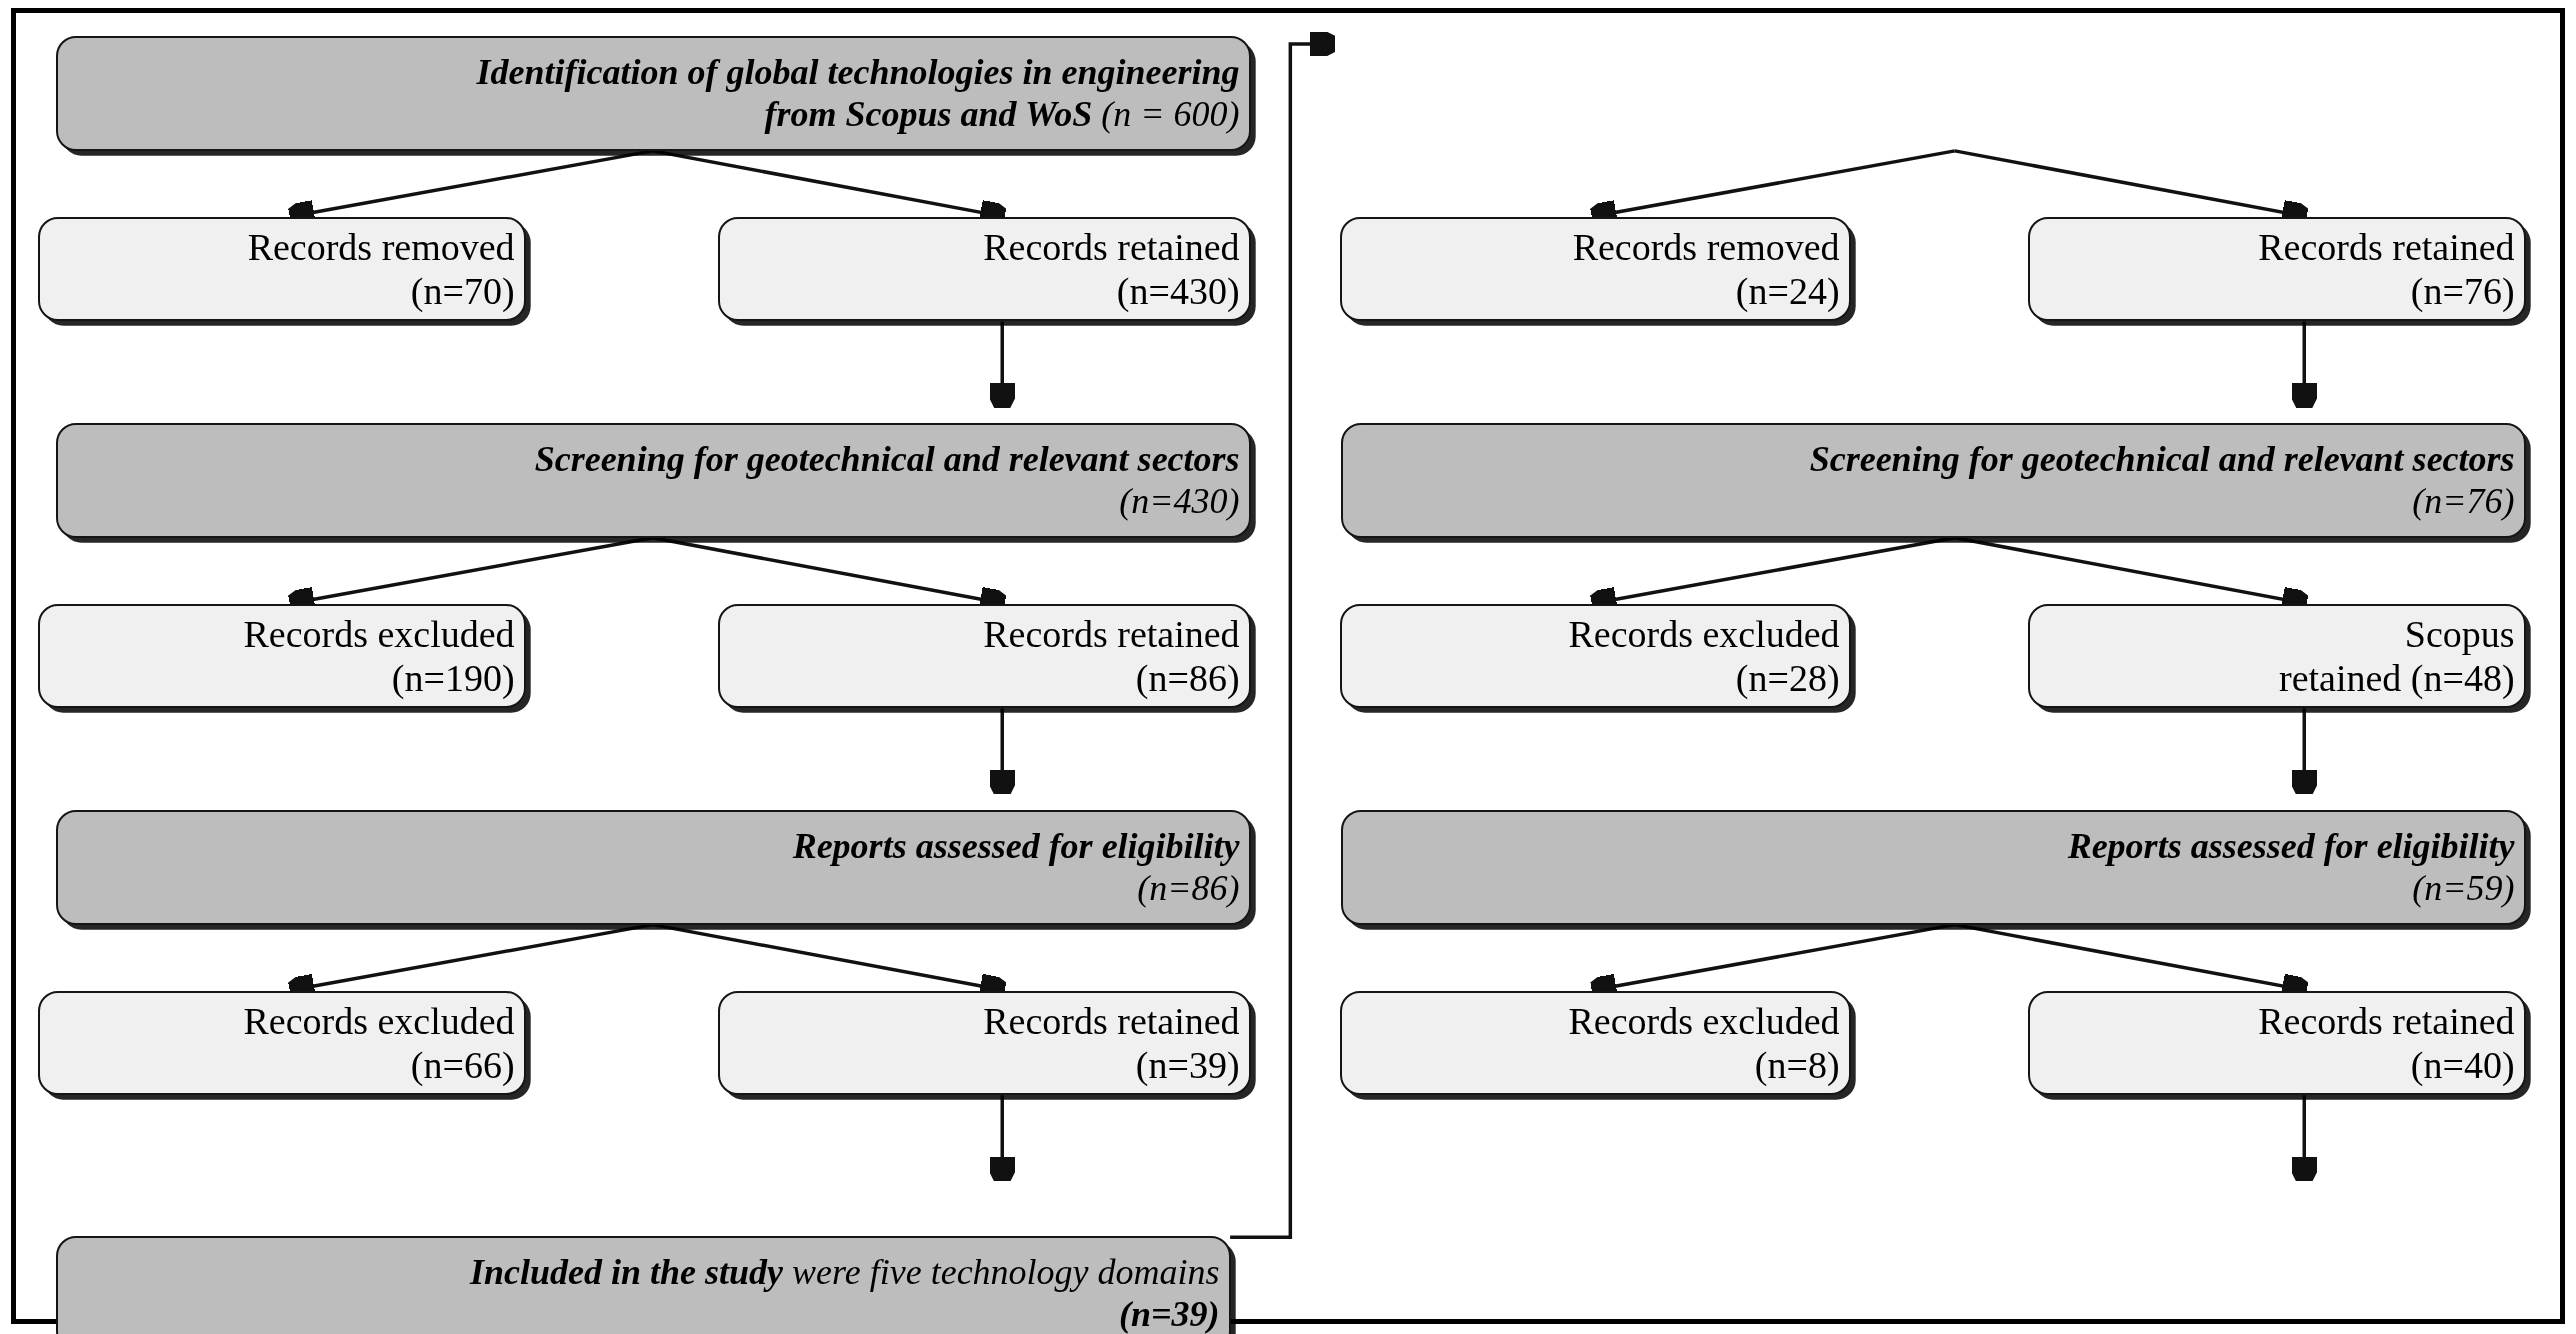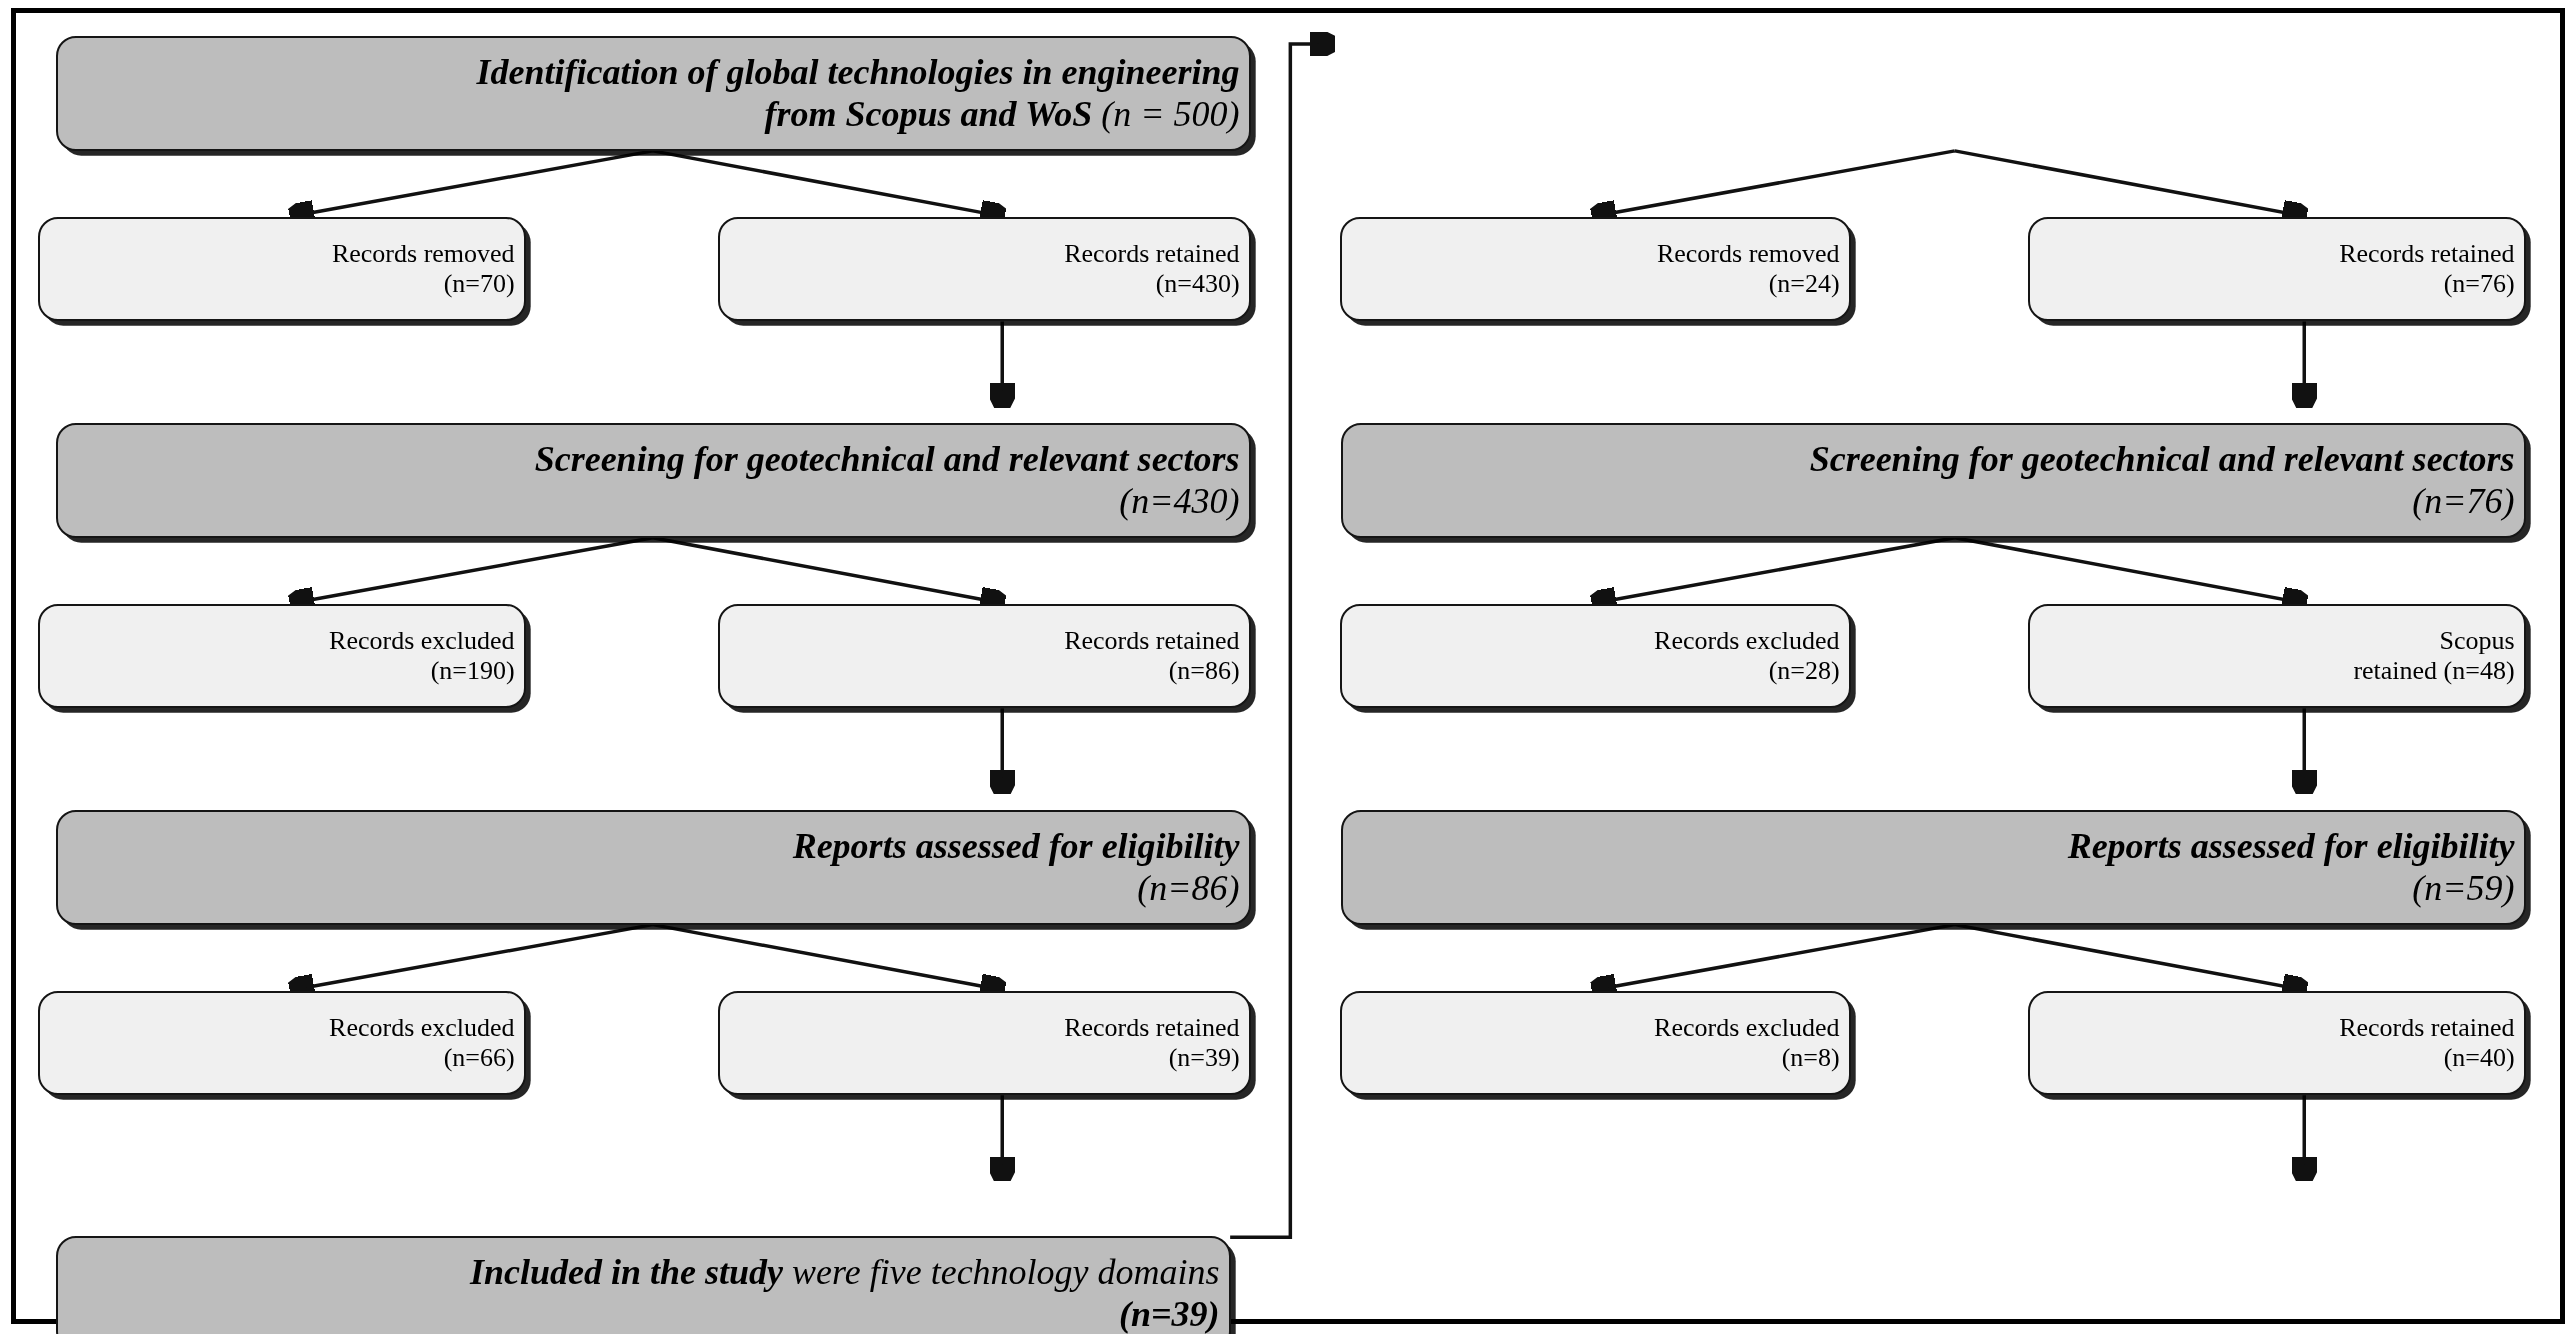--- a/index.html
+++ b/index.html
@@ -46,21 +46,21 @@
     background: #bdbdbd;
     font-weight: bold;
     font-style: italic;
     font-size: 36px;
     color: #000000;
   }
   .node.plain {
     background: #f0f0f0;
     font-weight: normal;
     font-style: normal;
-    font-size: 26px;
+    font-size: 38px;
     color: #000000;
   }
   .node .line { display: block; white-space: nowrap; }
   .node.plain .line { white-space: normal; }
   .n-italic { font-style: italic; font-weight: normal; }
 
   
   .conn {
     position: absolute;
     pointer-events: none;
@@ -109,21 +109,21 @@
     <line x1="3345" y1="920" x2="2728" y2="1032" marker-end="url(#ah)"></line>
     <line x1="3345" y1="920" x2="3943" y2="1032" marker-end="url(#ah)"></line>
     <line x1="3943" y1="1212" x2="3943" y2="1355" marker-end="url(#ah)"></line>
     <line x1="3345" y1="1582" x2="2728" y2="1694" marker-end="url(#ah)"></line>
     <line x1="3345" y1="1582" x2="3943" y2="1694" marker-end="url(#ah)"></line>
     <line x1="3943" y1="1874" x2="3943" y2="2017" marker-end="url(#ah)"></line>
   </svg>
 
   <div class="node shaded" style="left:56px;  top:36px;  width:1195px; height:115px;">
     <span class="line">Identification of global technologies in engineering</span>
-    <span class="line"><span>from Scopus and WoS </span><span class="n-italic">(n = 500)</span></span>
+    <span class="line"><span>from Scopus and WoS </span><span class="n-italic">(n = 600)</span></span>
   </div>
 
   <div class="node plain" style="left:38px;  top:217px; width:488px; height:104px;">
     <span class="line">Records removed</span>
     <span class="line">(n=70)</span>
   </div>
 
   <div class="node plain" style="left:718px; top:217px; width:533px; height:104px;">
     <span class="line">Records retained</span>
     <span class="line">(n=430)</span>

